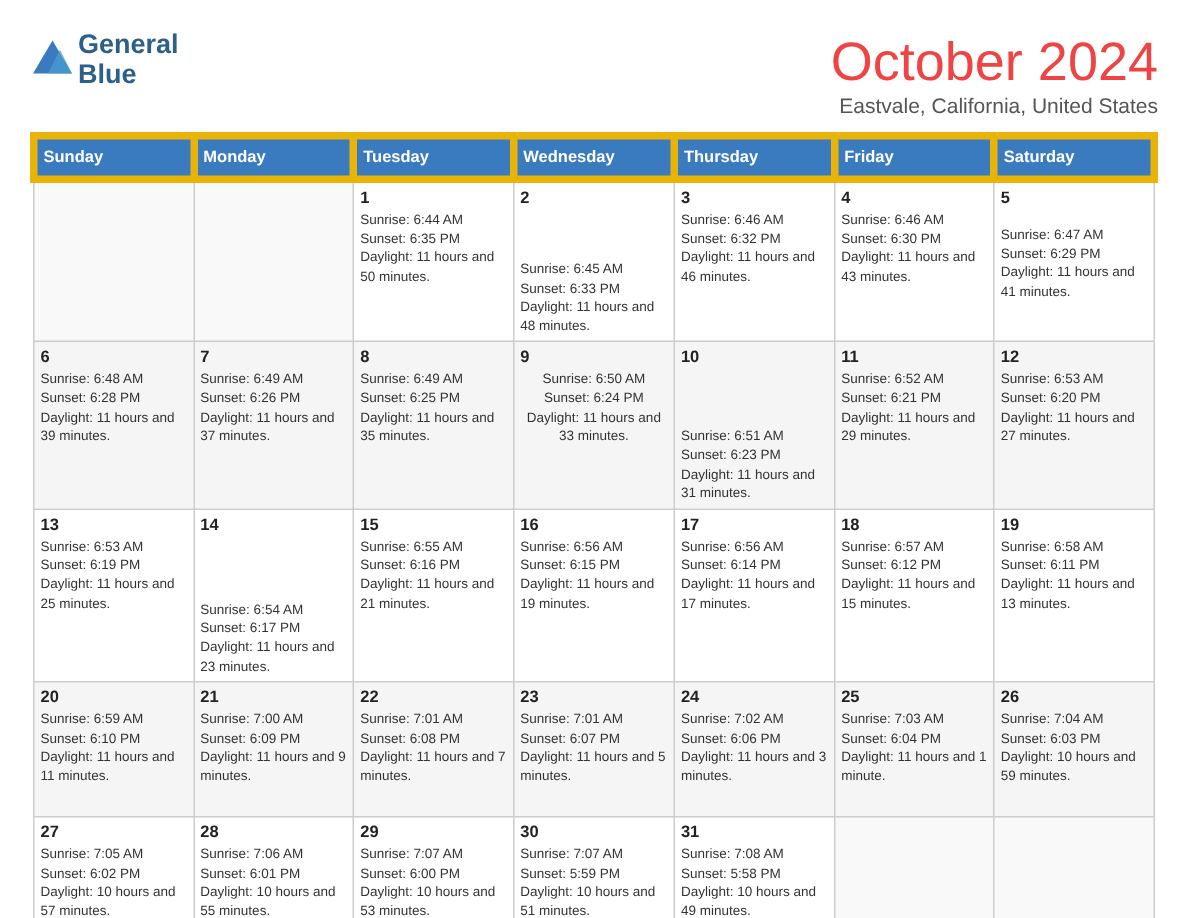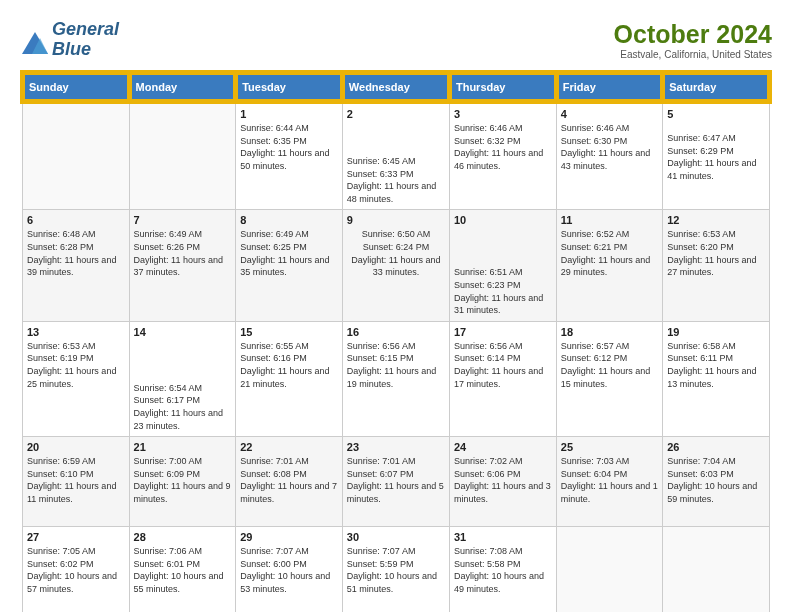--- a/index.html
+++ b/index.html
@@ -11,44 +11,43 @@
       padding: 20px;
     }
     .header {
       display: flex;
       justify-content: space-between;
       align-items: flex-start;
       margin-bottom: 10px;
     }
     .logo {
       display: flex;
-      align-items: flex-end;
-      font-style: italic;
+      align-items: center;
     }
     .logo-text {
       font-size: 18px;
       font-weight: bold;
       color: #2c5f8a;
       line-height: 1.1;
     }
     .logo-icon {
       width: 30px;
       height: 30px;
       margin-right: 2px;
     }
     .title-block {
       text-align: right;
     }
     .month-title {
-      font-size: 25px;
-      font-weight: bold;
-      color: #4d7c0f;
+      font-size: 36px;
+      font-weight: normal;
+      color: #ef4444;
     }
     .subtitle {
-      font-size: 10px;
+      font-size: 14px;
       color: #555;
     }
     table {
       width: 100%;
       border-collapse: collapse;
       font-size: 10px;
     }
     thead th {
       background-color: #3a7bbf;
       color: #fff;

